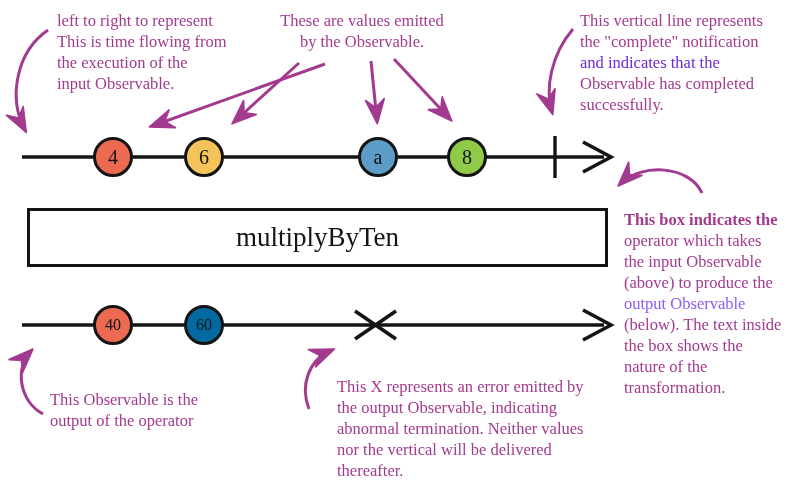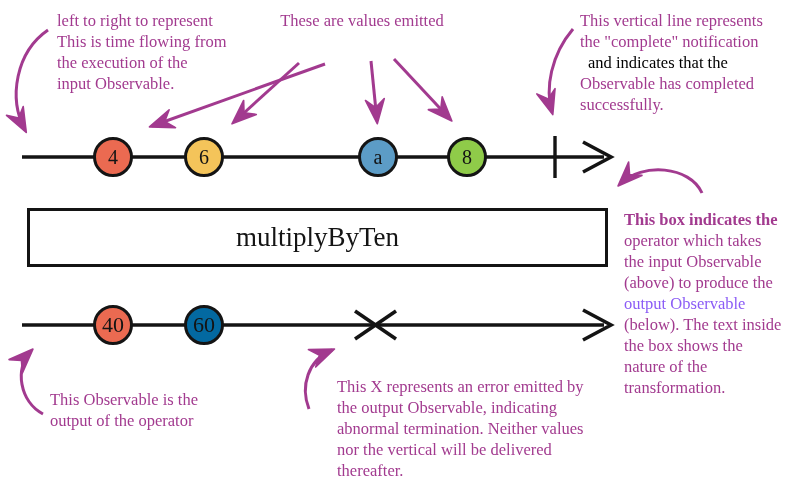--- a/index.html
+++ b/index.html
@@ -21,21 +21,21 @@
   .note.centered{text-align:center;}
   .marble{
     position:absolute;
     width:40px;height:40px;
     box-sizing:border-box;
     border:3px solid #141414;
     border-radius:50%;
     display:flex;align-items:center;justify-content:center;
     font-size:20px;color:#141414;
   }
-  .marble.two-digit{font-size:22px;}
+  .marble.two-digit{font-size:16px;}
   .op-box{
     position:absolute;
     left:27px;top:208px;
     width:581px;height:59px;
     box-sizing:border-box;
     border:3px solid #141414;
     background:#ffffff;
     display:flex;align-items:center;justify-content:center;
     font-size:27px;color:#141414;
   }
@@ -86,26 +86,27 @@
 
   <div class="note" style="left:57px;top:10px;">
     <div class="ln" style="color: rgb(162, 58, 143);">left to right to represent</div>
     <div class="ln" style="color: rgb(162, 58, 143);">This is time flowing from</div>
     <div class="ln" style="color: rgb(162, 58, 143);">the execution of the</div>
     <div class="ln" style="color: rgb(162, 58, 143);">input Observable.</div>
   </div>
 
   <div class="note centered" style="left:262px;top:10px;width:200px;">
     <div class="ln" style="color: rgb(162, 58, 143);">These are values emitted</div>
+    <div class="ln" style="color: rgb(162, 58, 143);">by the Observable.</div>
   </div>
 
   <div class="note" style="left:580px;top:10px;">
     <div class="ln" style="color: rgb(162, 58, 143);">This vertical line represents</div>
     <div class="ln" style="color: rgb(162, 58, 143);">the "complete" notification</div>
-    <div class="ln" style="color: #000000; margin-left: 8px;">and indicates that the</div>
+    <div class="ln" style="color: #6d28d9;">and indicates that the</div>
     <div class="ln" style="color: rgb(162, 58, 143);">Observable has completed</div>
     <div class="ln" style="color: rgb(162, 58, 143);">successfully.</div>
   </div>
 
   <div class="note" style="left:624px;top:209px;">
     <div class="ln" style="color: rgb(162, 58, 143); font-weight: bold;">This box indicates the</div>
     <div class="ln" style="color: rgb(162, 58, 143);">operator which takes</div>
     <div class="ln" style="color: rgb(162, 58, 143);">the input Observable</div>
     <div class="ln" style="color: rgb(162, 58, 143);">(above) to produce the</div>
     <div class="ln" style="color: #8b5cf6;">output Observable</div>

